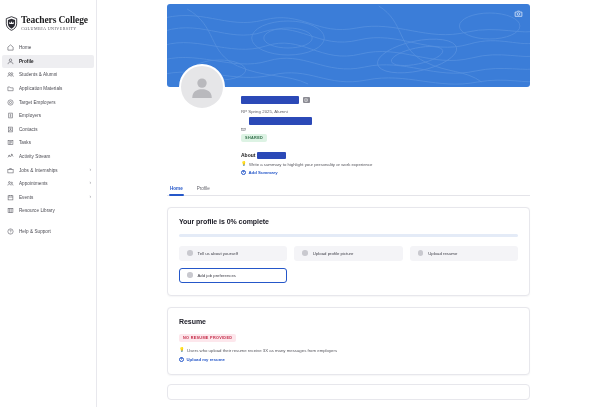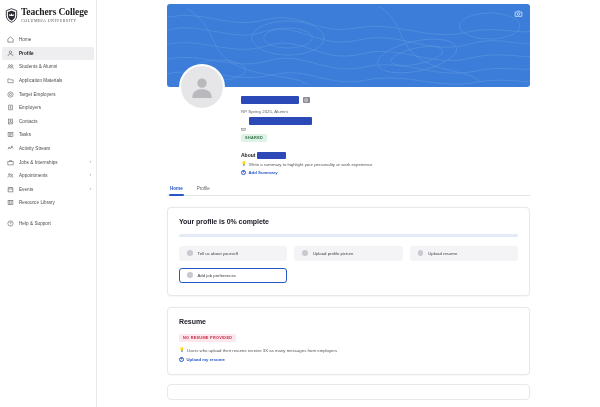--- a/index.html
+++ b/index.html
@@ -14,21 +14,21 @@
   
   .sidebar {
     width: 97px; height: 407px;
     background: #ffffff;
     border-right: 1px solid #e8e8ed;
     flex: 0 0 97px;
     padding-top: 0;
   }
   .logo-row {
     display: flex; align-items: center; gap: 3px;
-    padding: 8px 4px 7px 5px;
+    padding: 16px 4px 7px 5px;
   }
   .logo-shield {
     width: 13px; height: 15px; flex: 0 0 13px;
     position: relative;
   }
   .logo-shield svg { display: block; }
   .logo-text { line-height: 1; }
   .logo-title {
     font-family: "Liberation Serif", serif;
     font-size: 9.5px; font-weight: 700; color: #1c1c1e;

